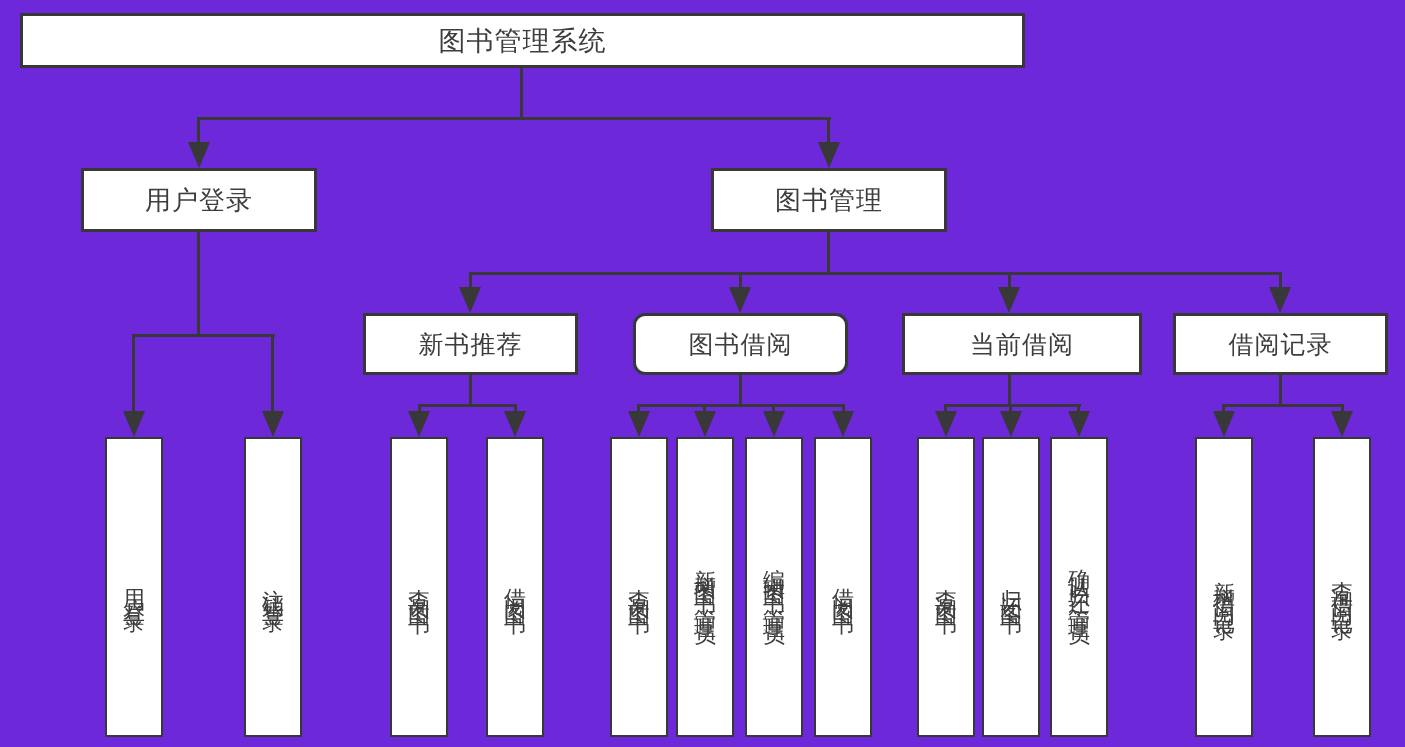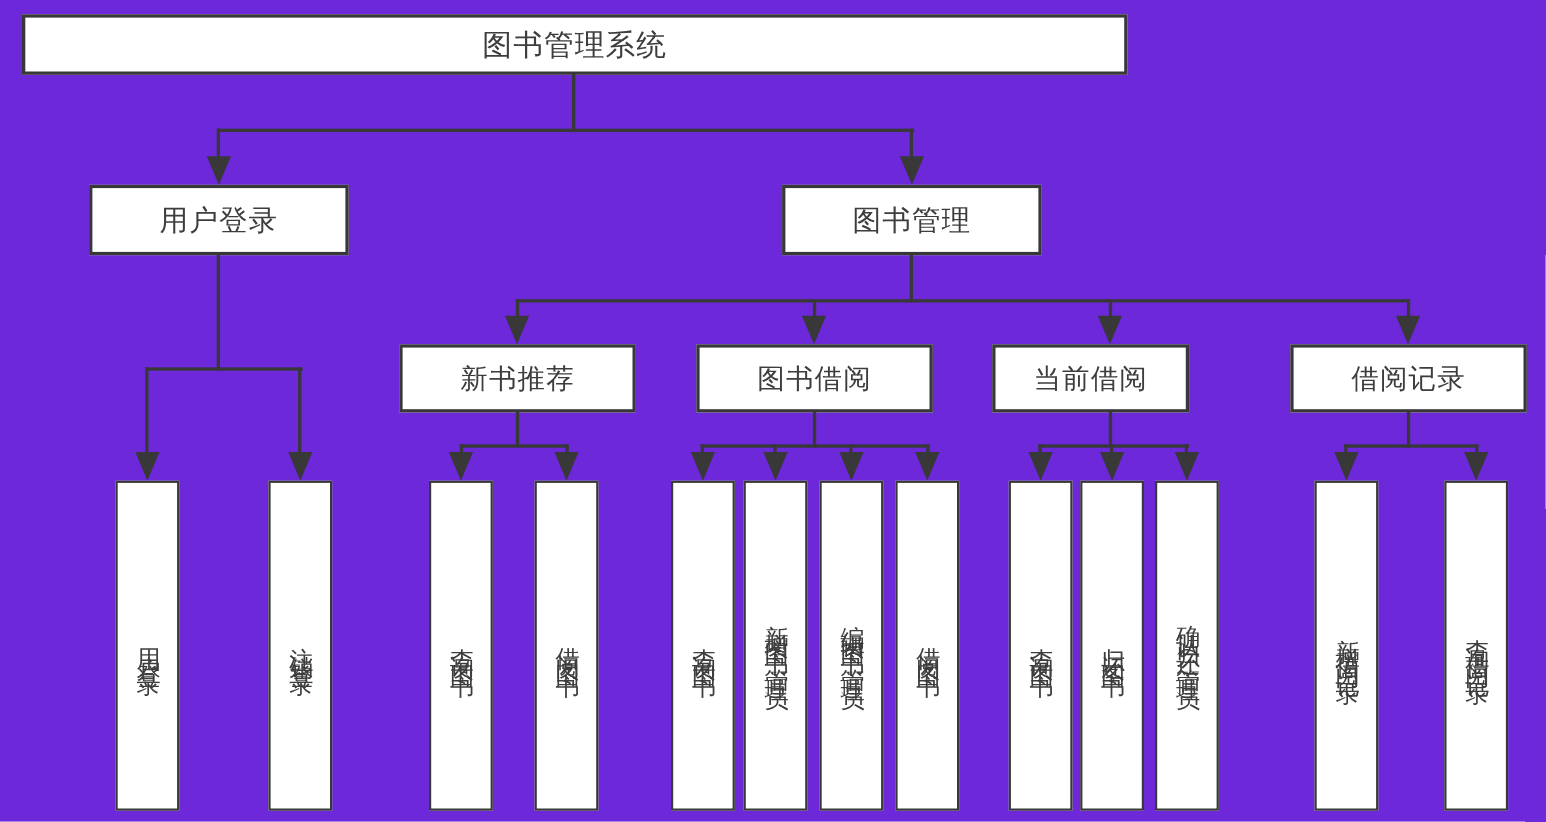--- a/index.html
+++ b/index.html
@@ -34,23 +34,23 @@
 <div id="stage">
 
   <div class="box root-box" style="left:20px;top:13px;width:1005px;height:55px;">图书管理系统</div>
 
   <div class="box l2-box" style="left:81px;top:168px;width:236px;height:64px;">用户登录</div>
 
   <div class="box l3-box" style="left:363px;top:313px;width:215px;height:62px;">新书推荐</div>
 
   <div class="box l2-box" style="left:711px;top:168px;width:236px;height:64px;">图书管理</div>
 
-  <div class="box l3-box" style="left:633px;top:313px;width:215px;height:62px;">图书借阅</div>
+  <div class="box l3-box" style="left:633px;top:313px;width:215px;height:62px;border-radius:12px;">图书借阅</div>
 
-  <div class="box l3-box" style="left:902px;top:313px;width:179px;height:62px;">当前借阅</div>
+  <div class="box l3-box" style="left:902px;top:313px;width:240px;height:62px;">当前借阅</div>
 
   <div class="box l3-box" style="left:1173px;top:313px;width:215px;height:62px;">借阅记录</div>
 
   <div class="box vbox" style="left:105px;top:437px;width:58px;height:300px;">
     <span>用户登录</span>
   </div>
   <div class="box vbox" style="left:244px;top:437px;width:58px;height:300px;">
     <span>注销登录</span>
   </div>
 

